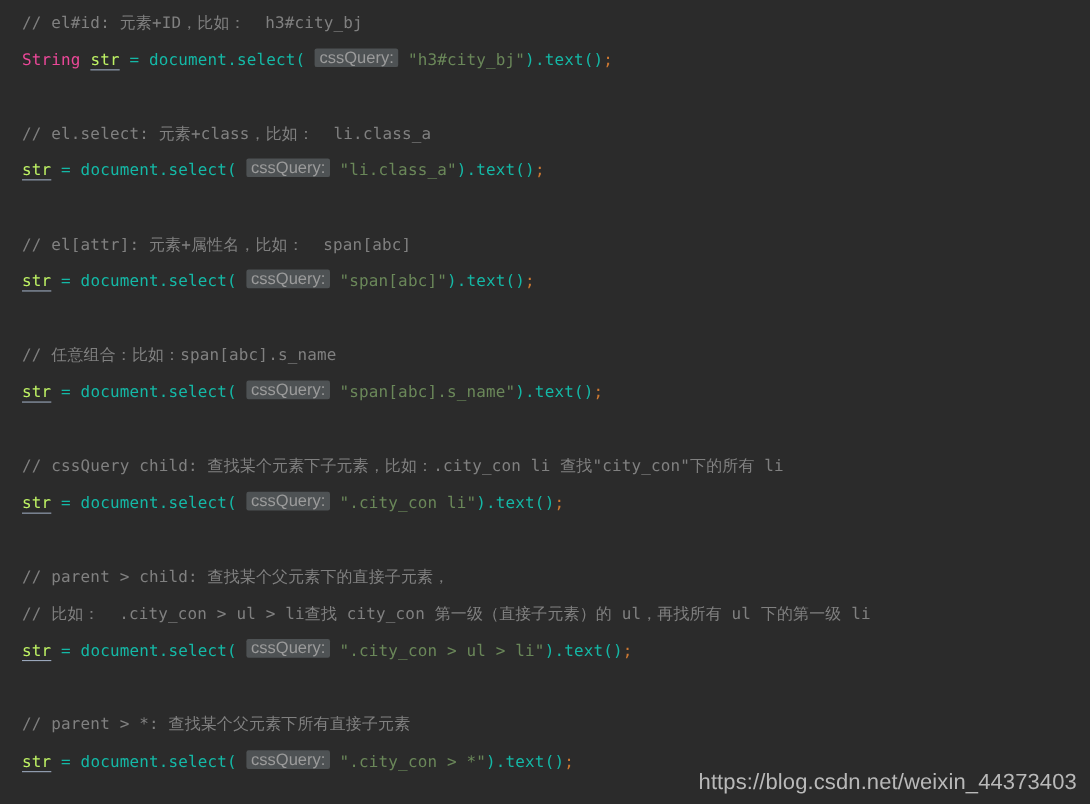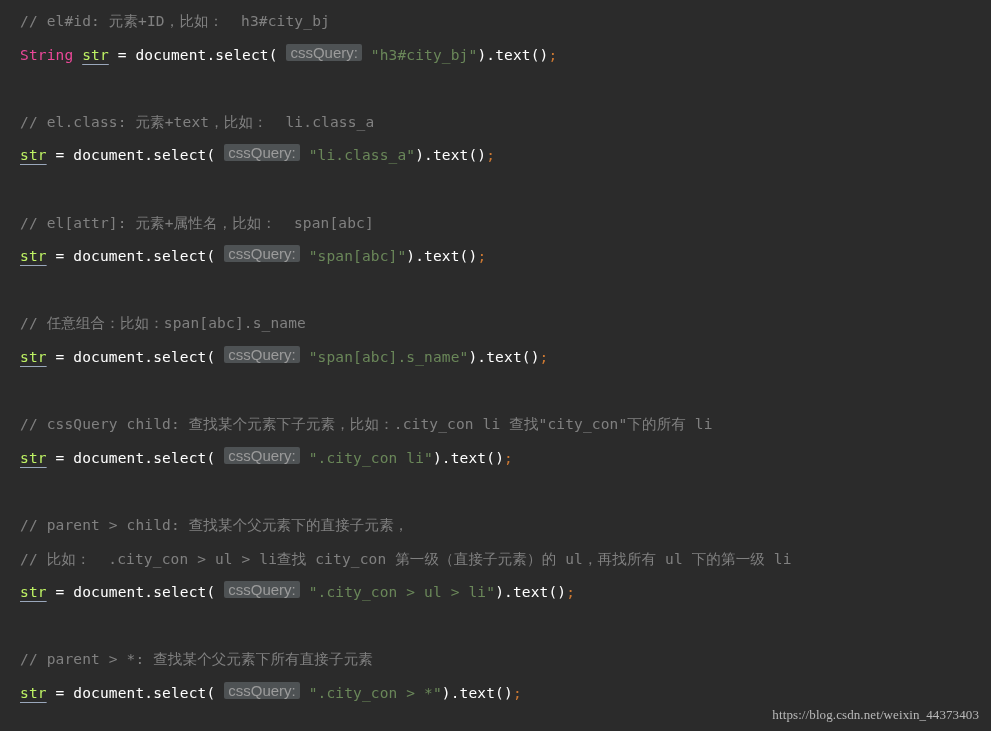--- a/index.html
+++ b/index.html
@@ -40,21 +40,21 @@
     color: #a9b7c6;
   }
   .line.blank {
     height: 33.6px;
   }
 
   
   .cmt      { color: #808080; }
   .type     { color: #ec4899; }
   .var      { color: #bef264; text-decoration: underline; text-underline-offset: 4px; text-decoration-thickness: 1px; text-decoration-color: #9aa7bb; }
-  .plain    { color: #ffffff; }
+  .plain    { color: #14b8a6; }
   .str      { color: #6a8759; }
   .semi     { color: #cc7832; }
 
   
   .hint {
     display: inline-block;
     background: #4e5254;
     color: #9b9b9b;
     font-family: "Liberation Sans", sans-serif;
     font-size: 15px;
@@ -64,35 +64,35 @@
     border-radius: 2px;
     vertical-align: 2px;
     letter-spacing: 0;
   }
 
   .watermark {
     position: absolute;
     right: 12px;
     bottom: 8px;
     color: #b9b9b9;
-    font-family: Liberation Serif, serif;
-    font-size: 13px;
+    font-family: Liberation Sans, sans-serif;
+    font-size: 20px;
     letter-spacing: 0.1px;
     white-space: pre;
   }
 </style>
 </head>
 <body>
 
 <div id="editor">
   <div class="code-area">
       <div class="line"><span class="cmt">// el#id: 元素+ID，比如：  h3#city_bj</span></div>
       <div class="line"><span class="type">String </span><span class="var">str</span><span class="plain"> = document.select( </span><span class="hint">cssQuery:</span><span class="str"> "h3#city_bj"</span><span class="plain">).text()</span><span class="semi">;</span></div>
       <div class="line blank">&nbsp;</div>
-      <div class="line"><span class="cmt">// el.class: 元素+text，比如：  li.class_a</span></div>
+      <div class="line"><span class="cmt">// el.select: 元素+class，比如：  li.class_a</span></div>
       <div class="line"><span class="var">str</span><span class="plain"> = document.select( </span><span class="hint">cssQuery:</span><span class="str"> "li.class_a"</span><span class="plain">).text()</span><span class="semi">;</span></div>
       <div class="line blank">&nbsp;</div>
       <div class="line"><span class="cmt">// el[attr]: 元素+属性名，比如：  span[abc]</span></div>
       <div class="line"><span class="var">str</span><span class="plain"> = document.select( </span><span class="hint">cssQuery:</span><span class="str"> "span[abc]"</span><span class="plain">).text()</span><span class="semi">;</span></div>
       <div class="line blank">&nbsp;</div>
       <div class="line"><span class="cmt">// 任意组合：比如：span[abc].s_name</span></div>
       <div class="line"><span class="var">str</span><span class="plain"> = document.select( </span><span class="hint">cssQuery:</span><span class="str"> "span[abc].s_name"</span><span class="plain">).text()</span><span class="semi">;</span></div>
       <div class="line blank">&nbsp;</div>
       <div class="line"><span class="cmt">// cssQuery child: 查找某个元素下子元素，比如：.city_con li 查找"city_con"下的所有 li</span></div>
       <div class="line"><span class="var">str</span><span class="plain"> = document.select( </span><span class="hint">cssQuery:</span><span class="str"> ".city_con li"</span><span class="plain">).text()</span><span class="semi">;</span></div>

